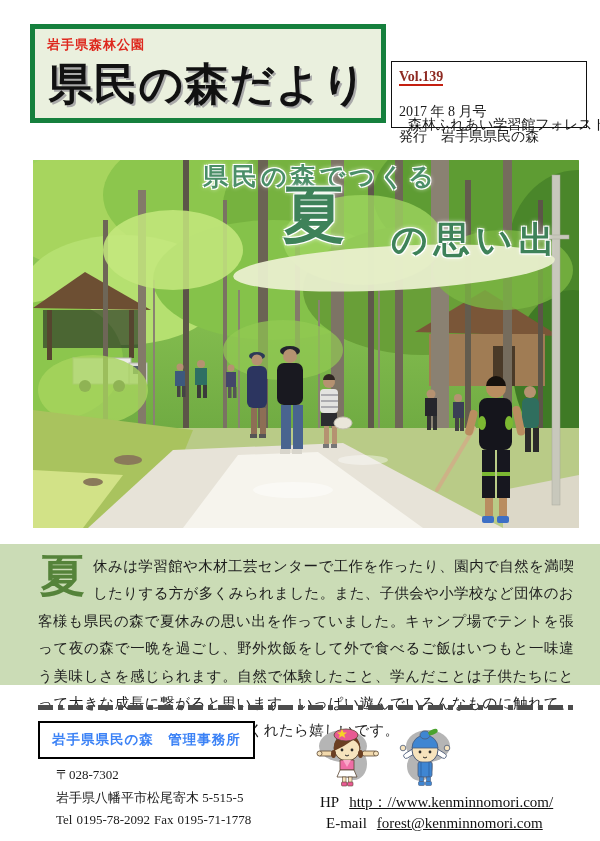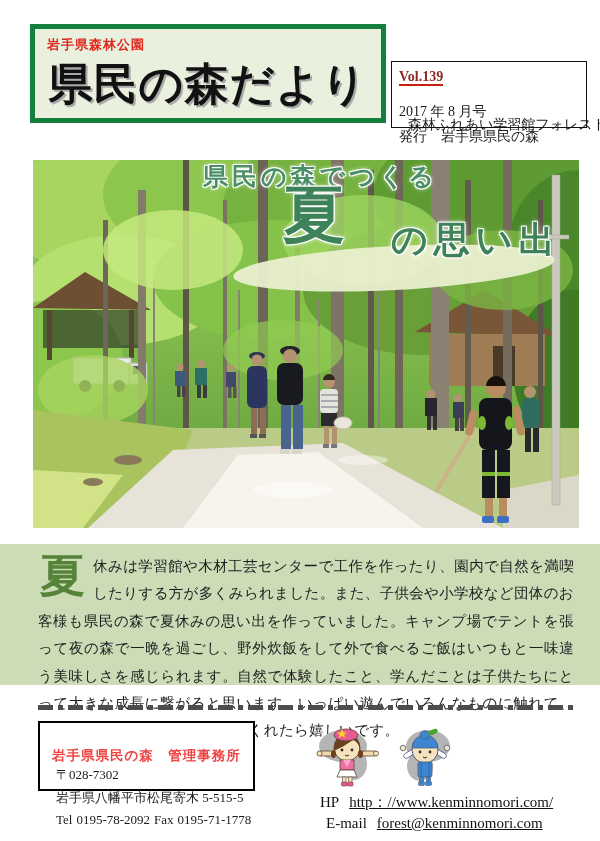--- a/index.html
+++ b/index.html
@@ -44,21 +44,21 @@
   .dropcap{float:left;font-size:45px;line-height:42px;font-weight:bold;color:#55833a;
            margin:2px 8px 0 2px;}
   .body-text{font-size:14.5px;line-height:27.4px;color:#1d1d1d;text-align:justify;
              display:block;letter-spacing:.3px;}
 
   
   .divider{position:absolute;left:38px;top:705px;width:537px;height:5px;
            background:repeating-linear-gradient(to right,#4d4d4d 0 15px,transparent 15px 20px,
                       #4d4d4d 20px 25px,transparent 25px 30px);}
   .office-box{position:absolute;left:38px;top:721px;border:2px solid #000;background:#fff;
-              padding:24px 12px;font-size:13.5px;font-weight:bold;color:#ef4444;letter-spacing:1px;
+              padding:8px 12px;font-size:13.5px;font-weight:bold;color:#3b82f6;letter-spacing:1px;
               white-space:nowrap;}
   .addr{position:absolute;left:56px;font-size:13px;color:#1a1a1a;
         font-family:"Liberation Serif","DejaVu Serif",serif;white-space:nowrap;}
   .postal{top:766px;}
   .street{top:789px;}
   .telfax{top:812px;}
   .telfax span{margin-right:4px;}
   .mascots{position:absolute;left:316px;top:724px;display:flex;gap:14px;}
   .contact{position:absolute;left:320px;font-size:15px;color:#111;
            font-family:"Liberation Serif","DejaVu Serif",serif;white-space:nowrap;}

